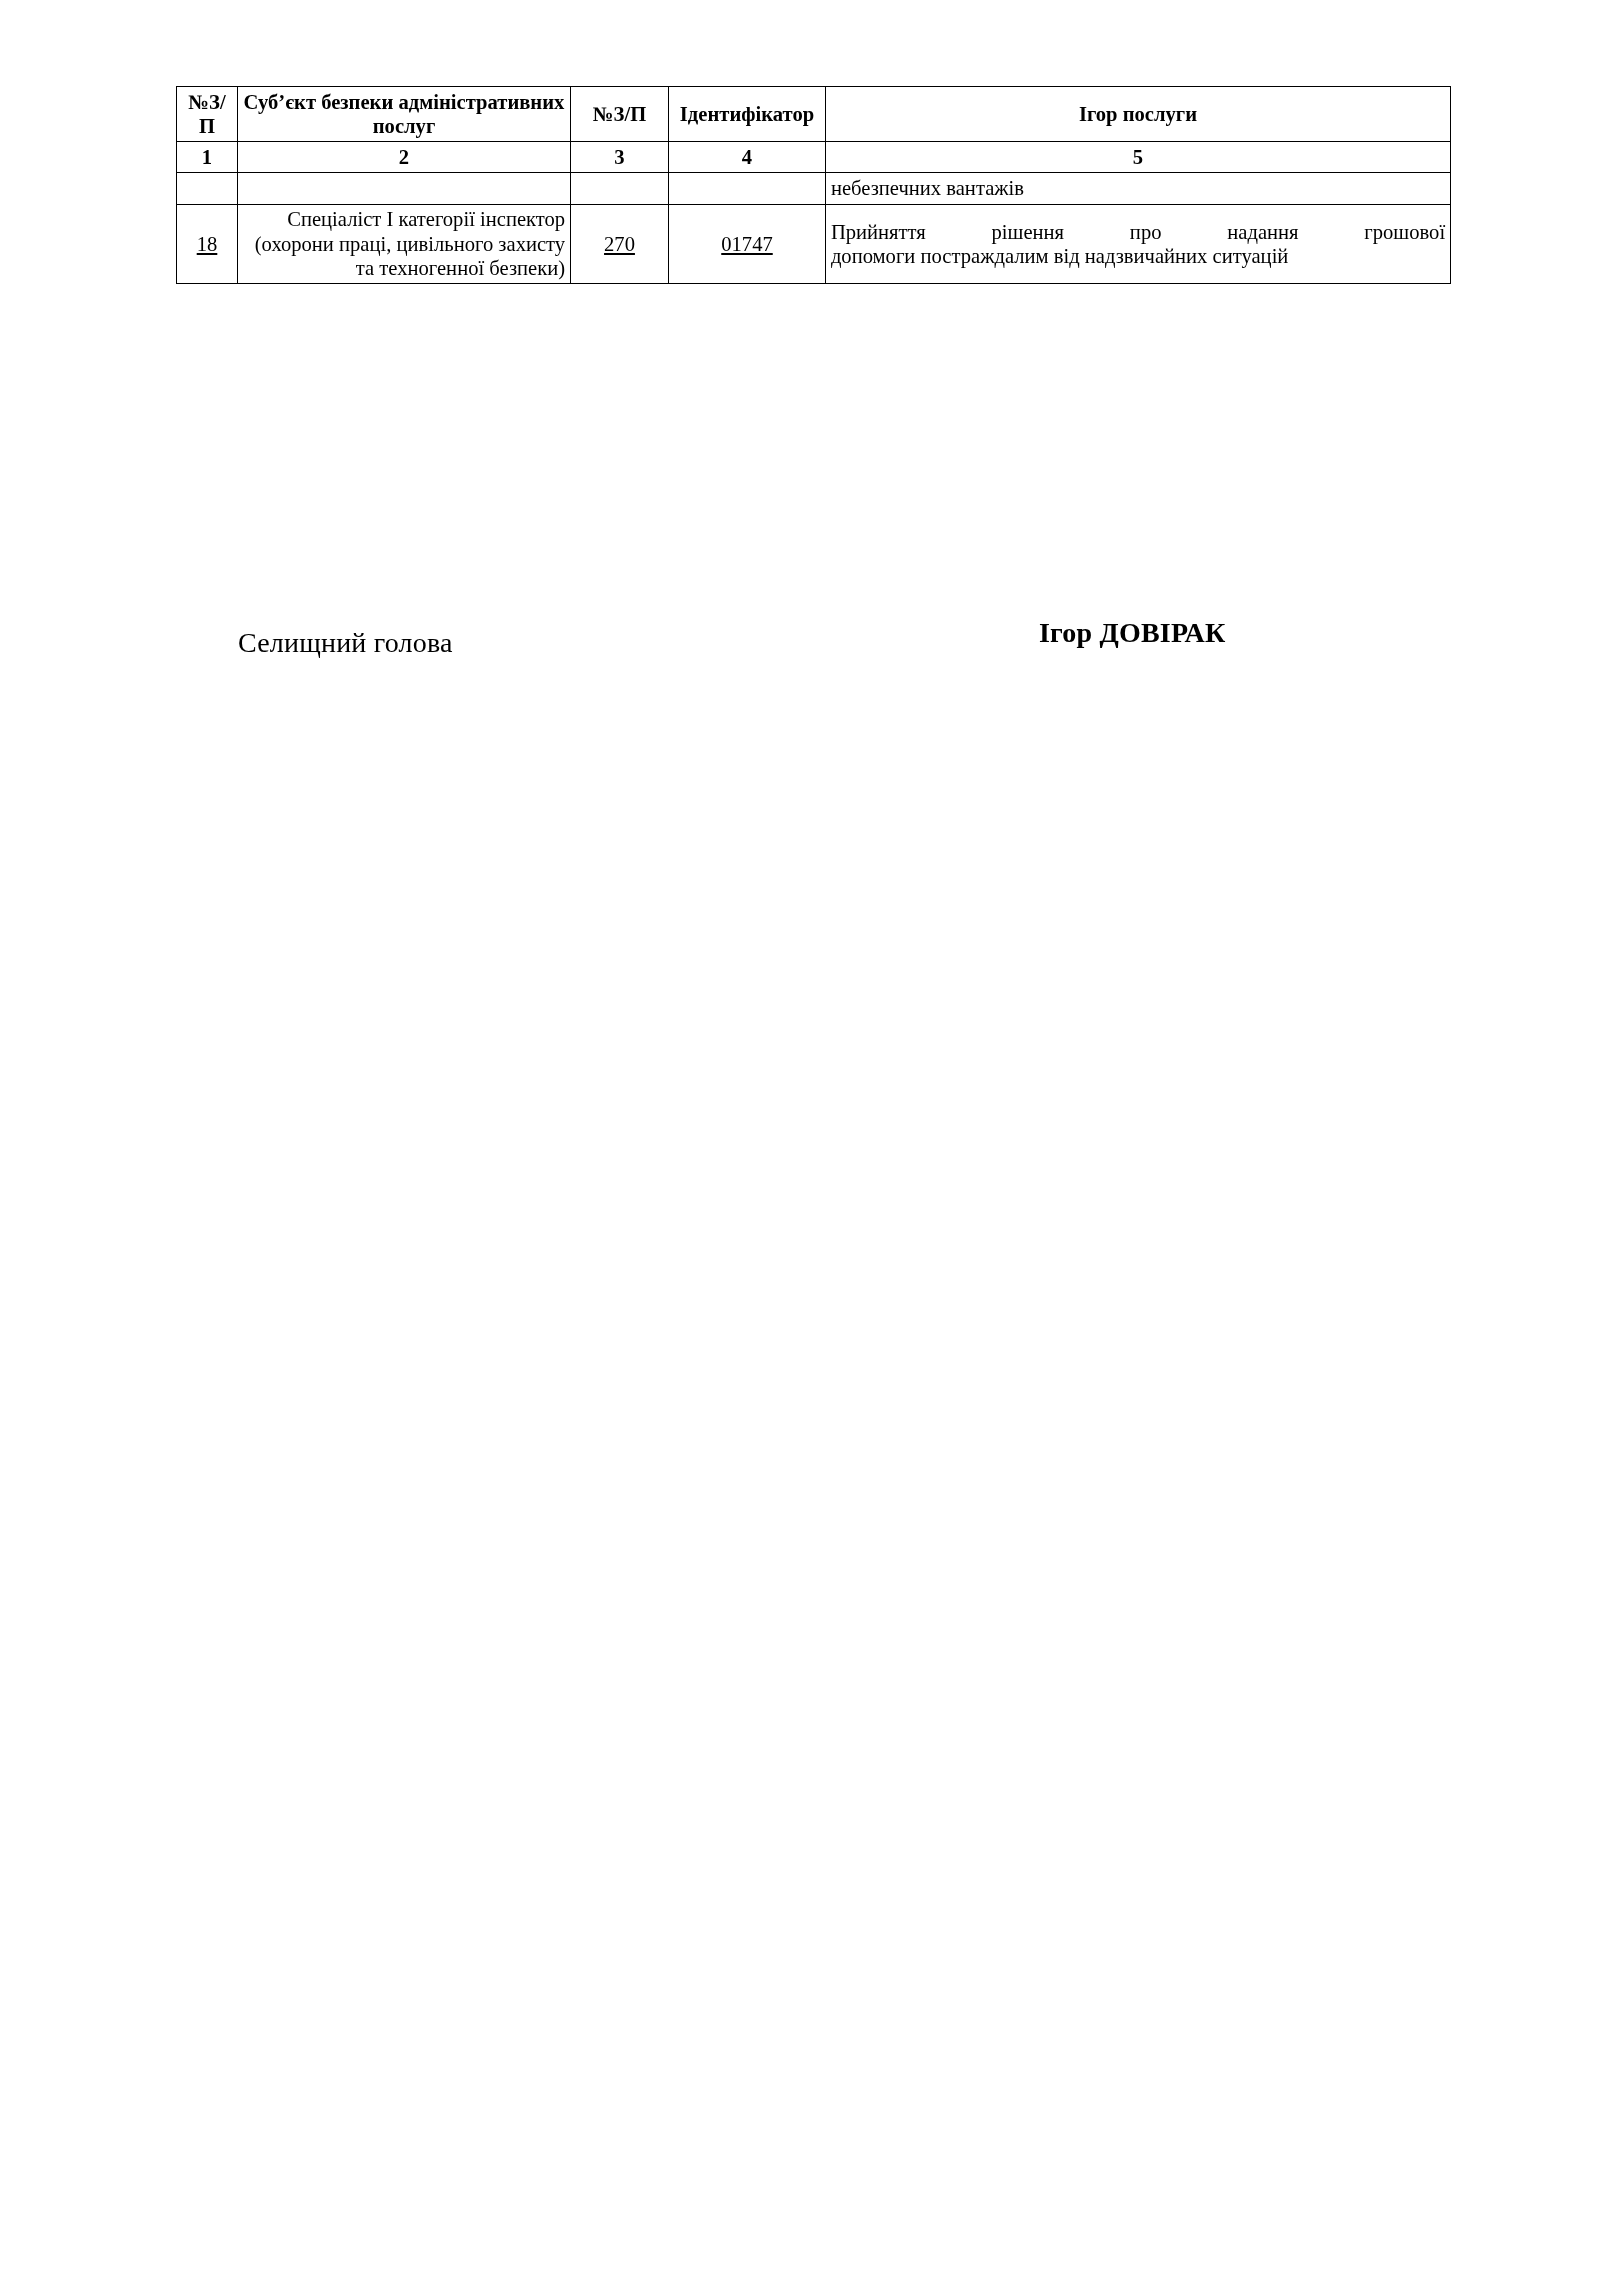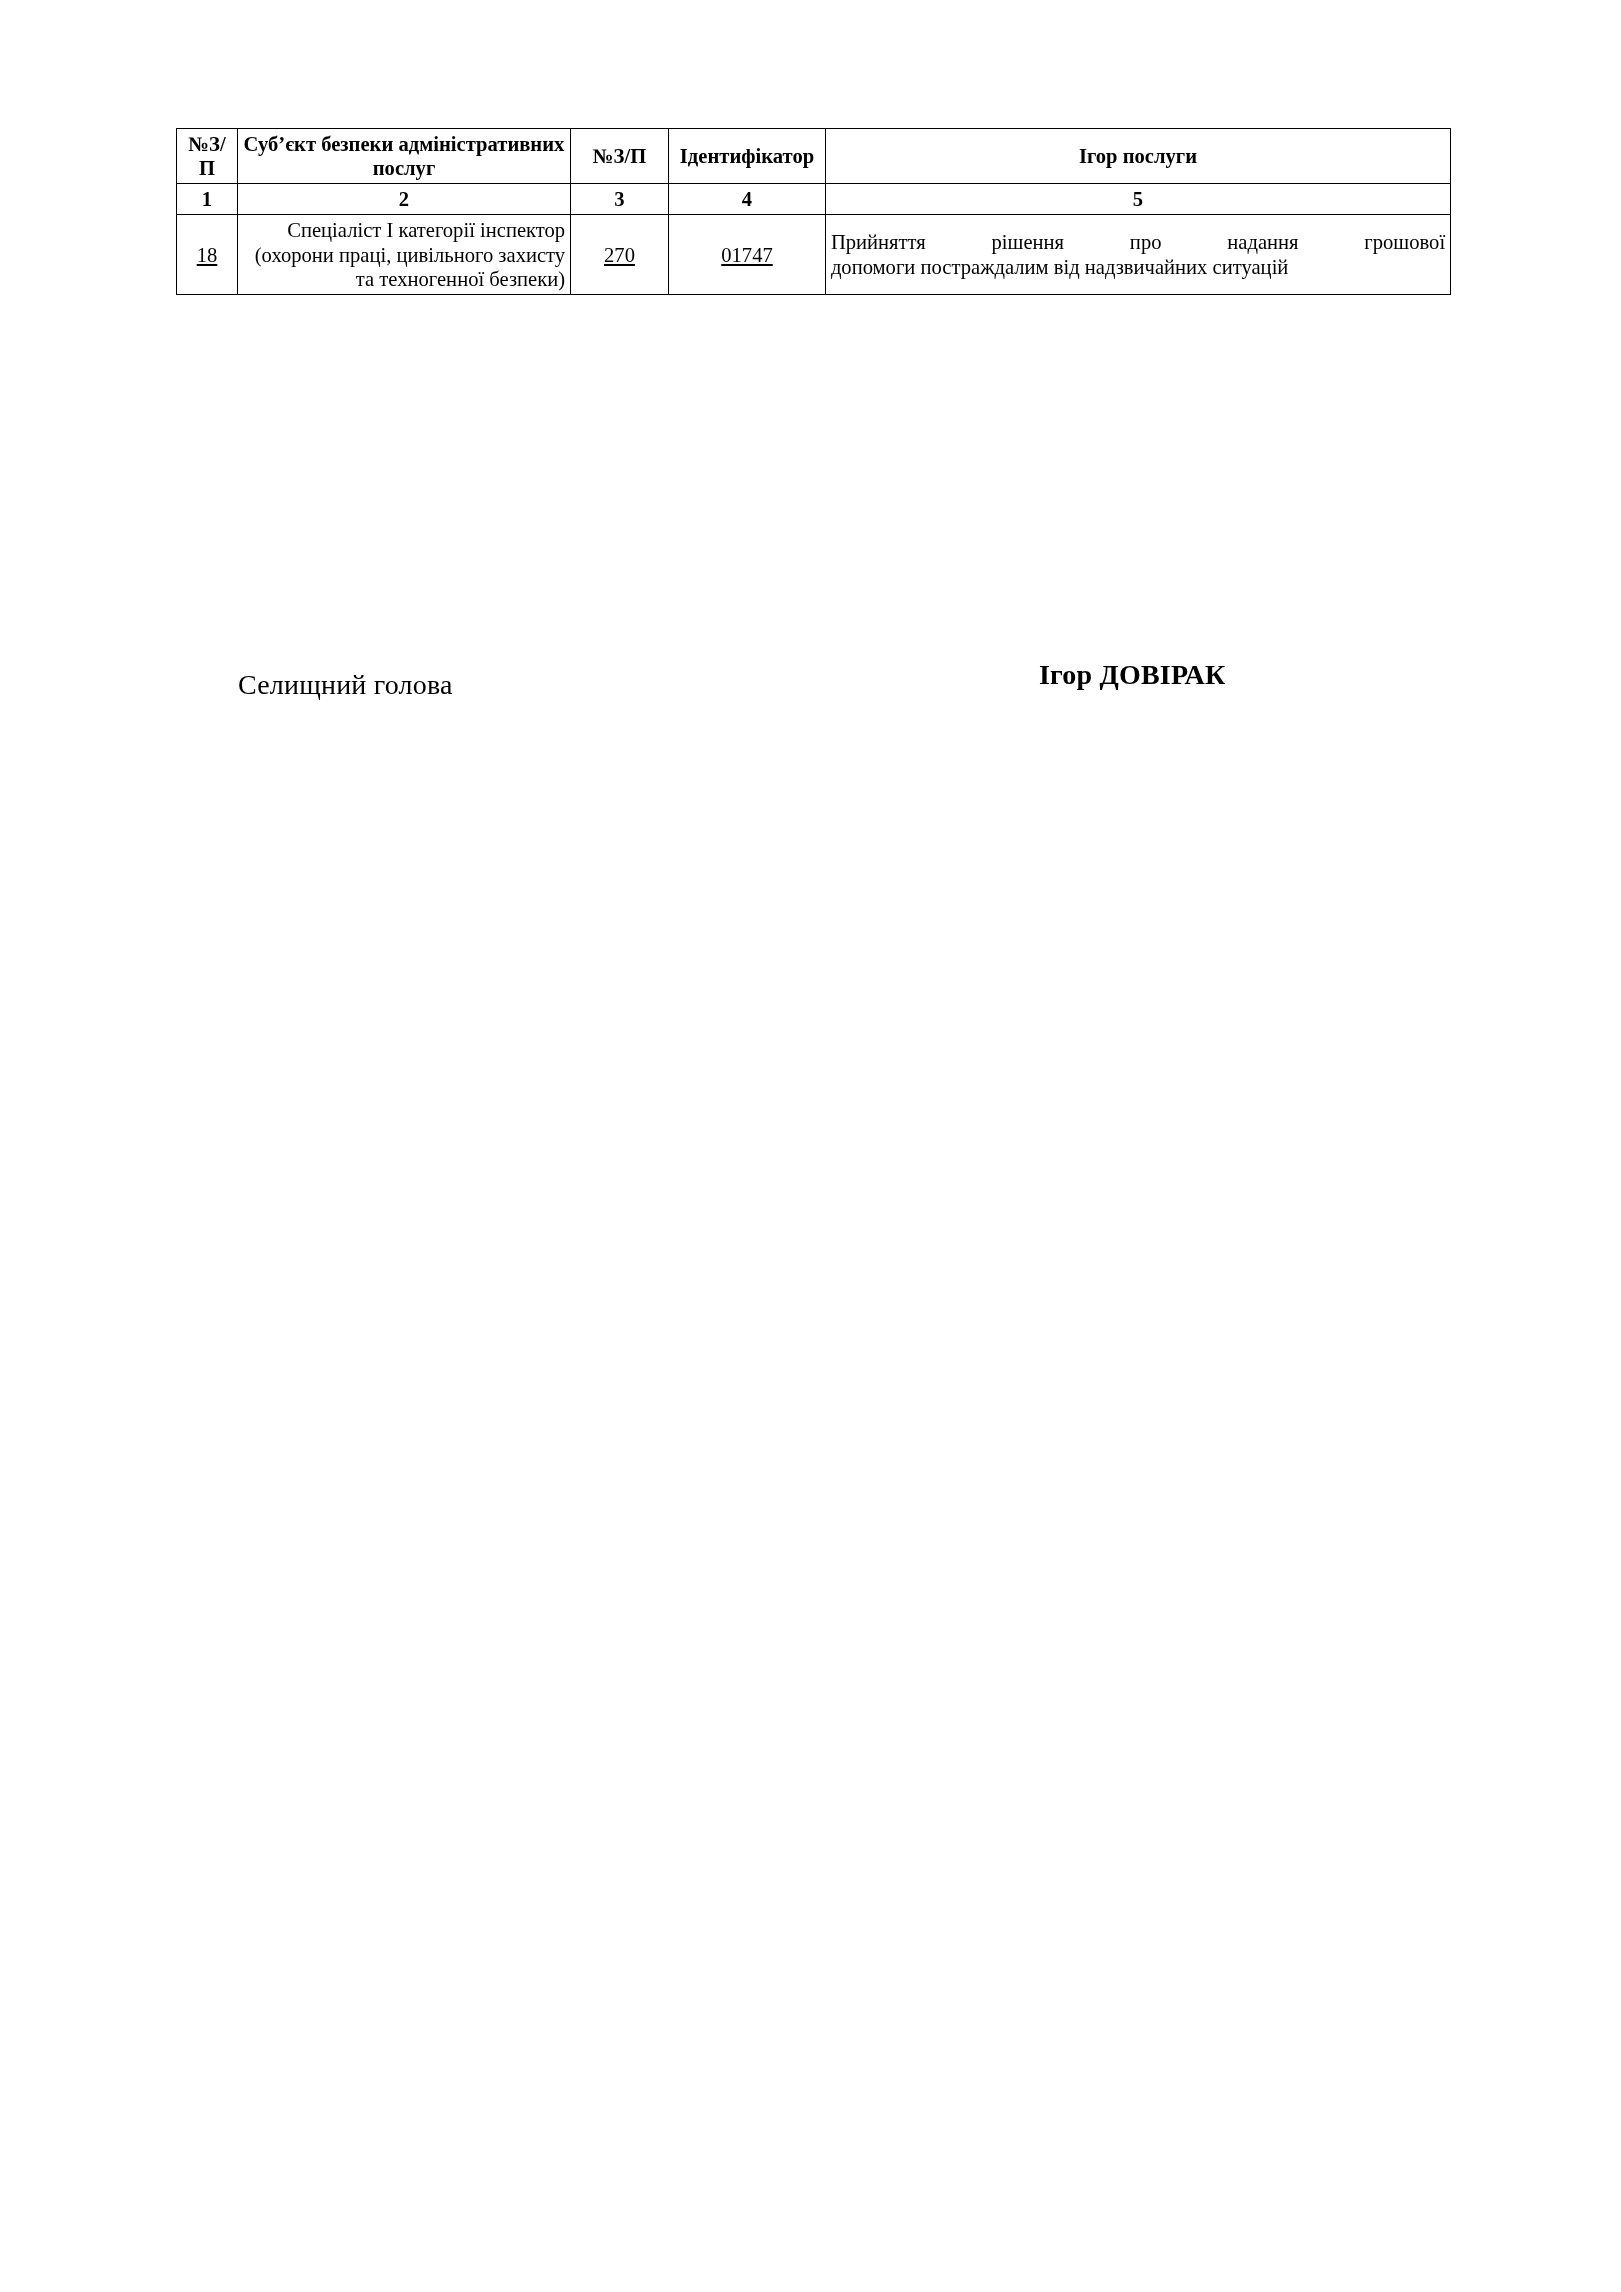--- a/index.html
+++ b/index.html
@@ -12,21 +12,20 @@
     height: 2293px;
     font-family: "Liberation Serif", serif;
     color: #000000;
     position: relative;
   }
   .page {
     position: relative;
     width: 1621px;
     height: 1633px;
     box-sizing: border-box;
-    margin-top: 42px;
   }
   .table-wrap {
     position: absolute;
     left: 176px;
     top: 86px;
     width: 1274px;
   }
   table.doc-table {
     border-collapse: collapse;
     width: 1274px;
@@ -125,20 +124,27 @@
           <td>Ідентифікатор</td>
           <td>Ігор послуги</td>
         </tr>
         <tr class="numrow">
           <td>1</td>
           <td>2</td>
           <td>3</td>
           <td>4</td>
           <td>5</td>
         </tr>
+        <tr class="cont-row">
+          <td class="empty"></td>
+          <td class="empty"></td>
+          <td class="empty"></td>
+          <td class="empty"></td>
+          <td>небезпечних вантажів</td>
+        </tr>
         <tr class="data-row">
           <td class="cell-center">18</td>
           <td class="cell-subject">Спеціаліст I категорії інспектор (охорони праці, цивільного захисту та техногенної безпеки)</td>
           <td class="cell-center">270</td>
           <td class="cell-center">01747</td>
           <td class="cell-name">
             <div>Прийняття рішення про надання грошової</div>
             <div class="lastline">допомоги постраждалим від надзвичайних ситуацій</div>
           </td>
         </tr>

